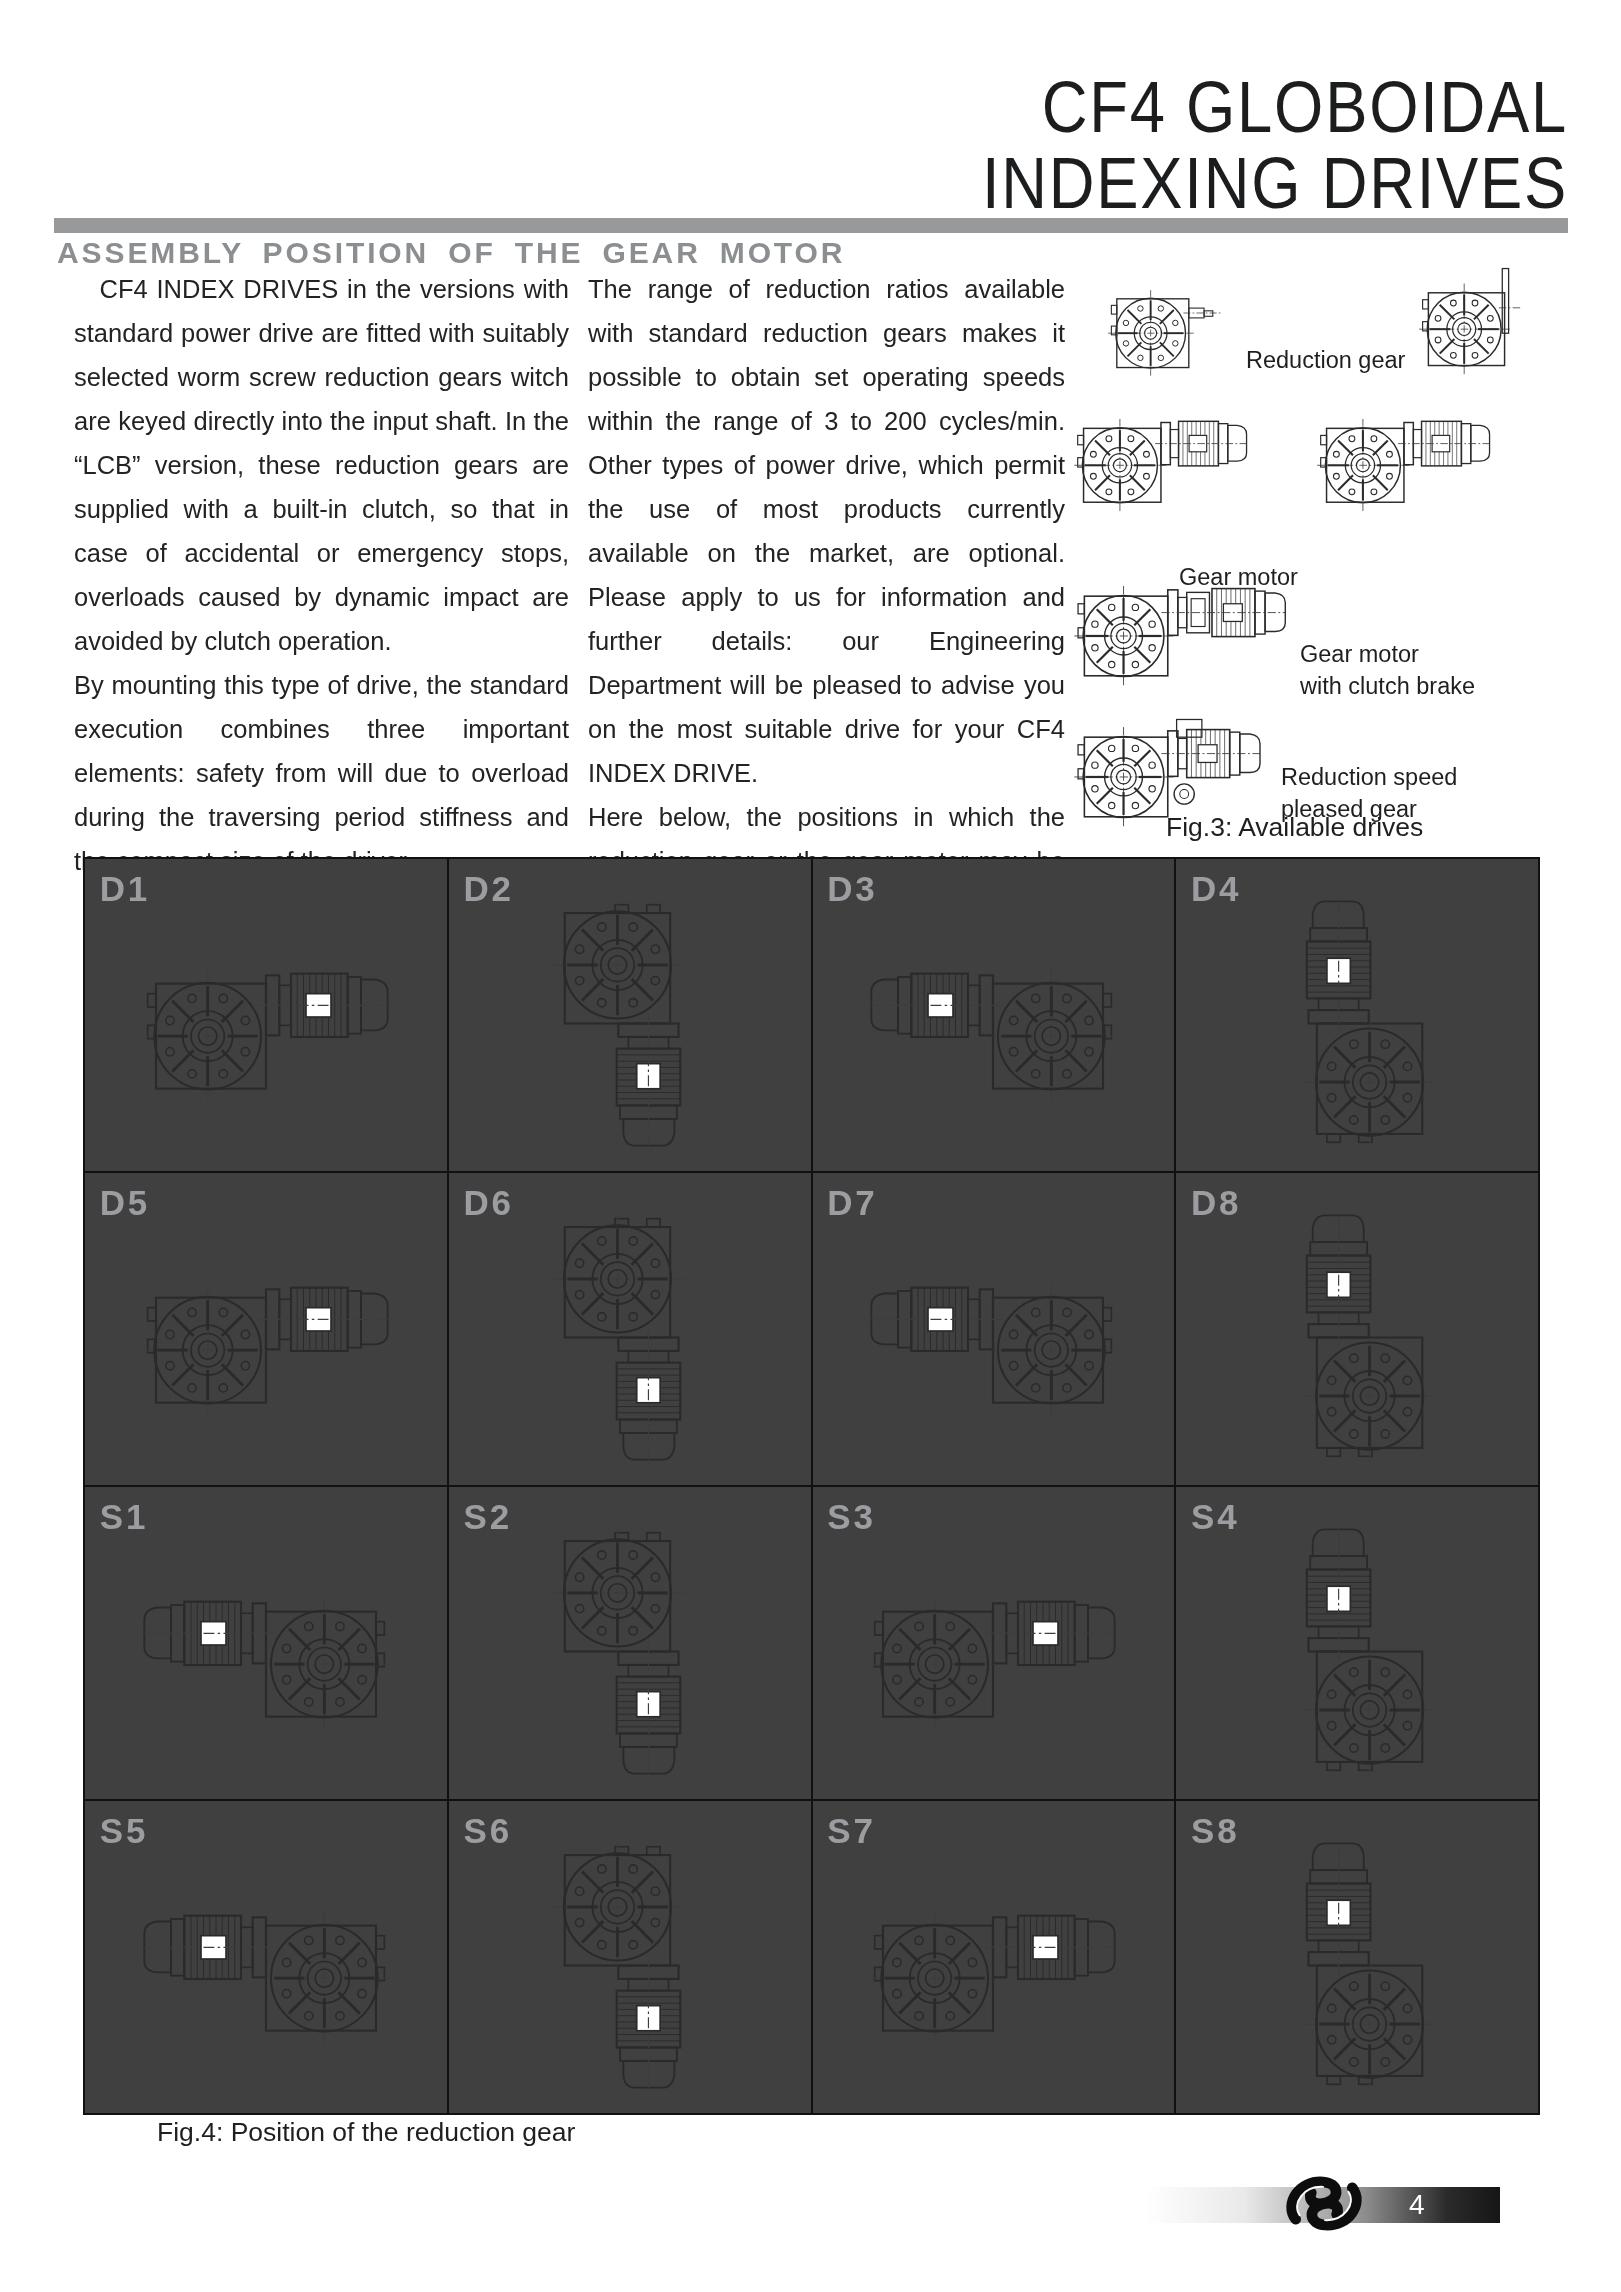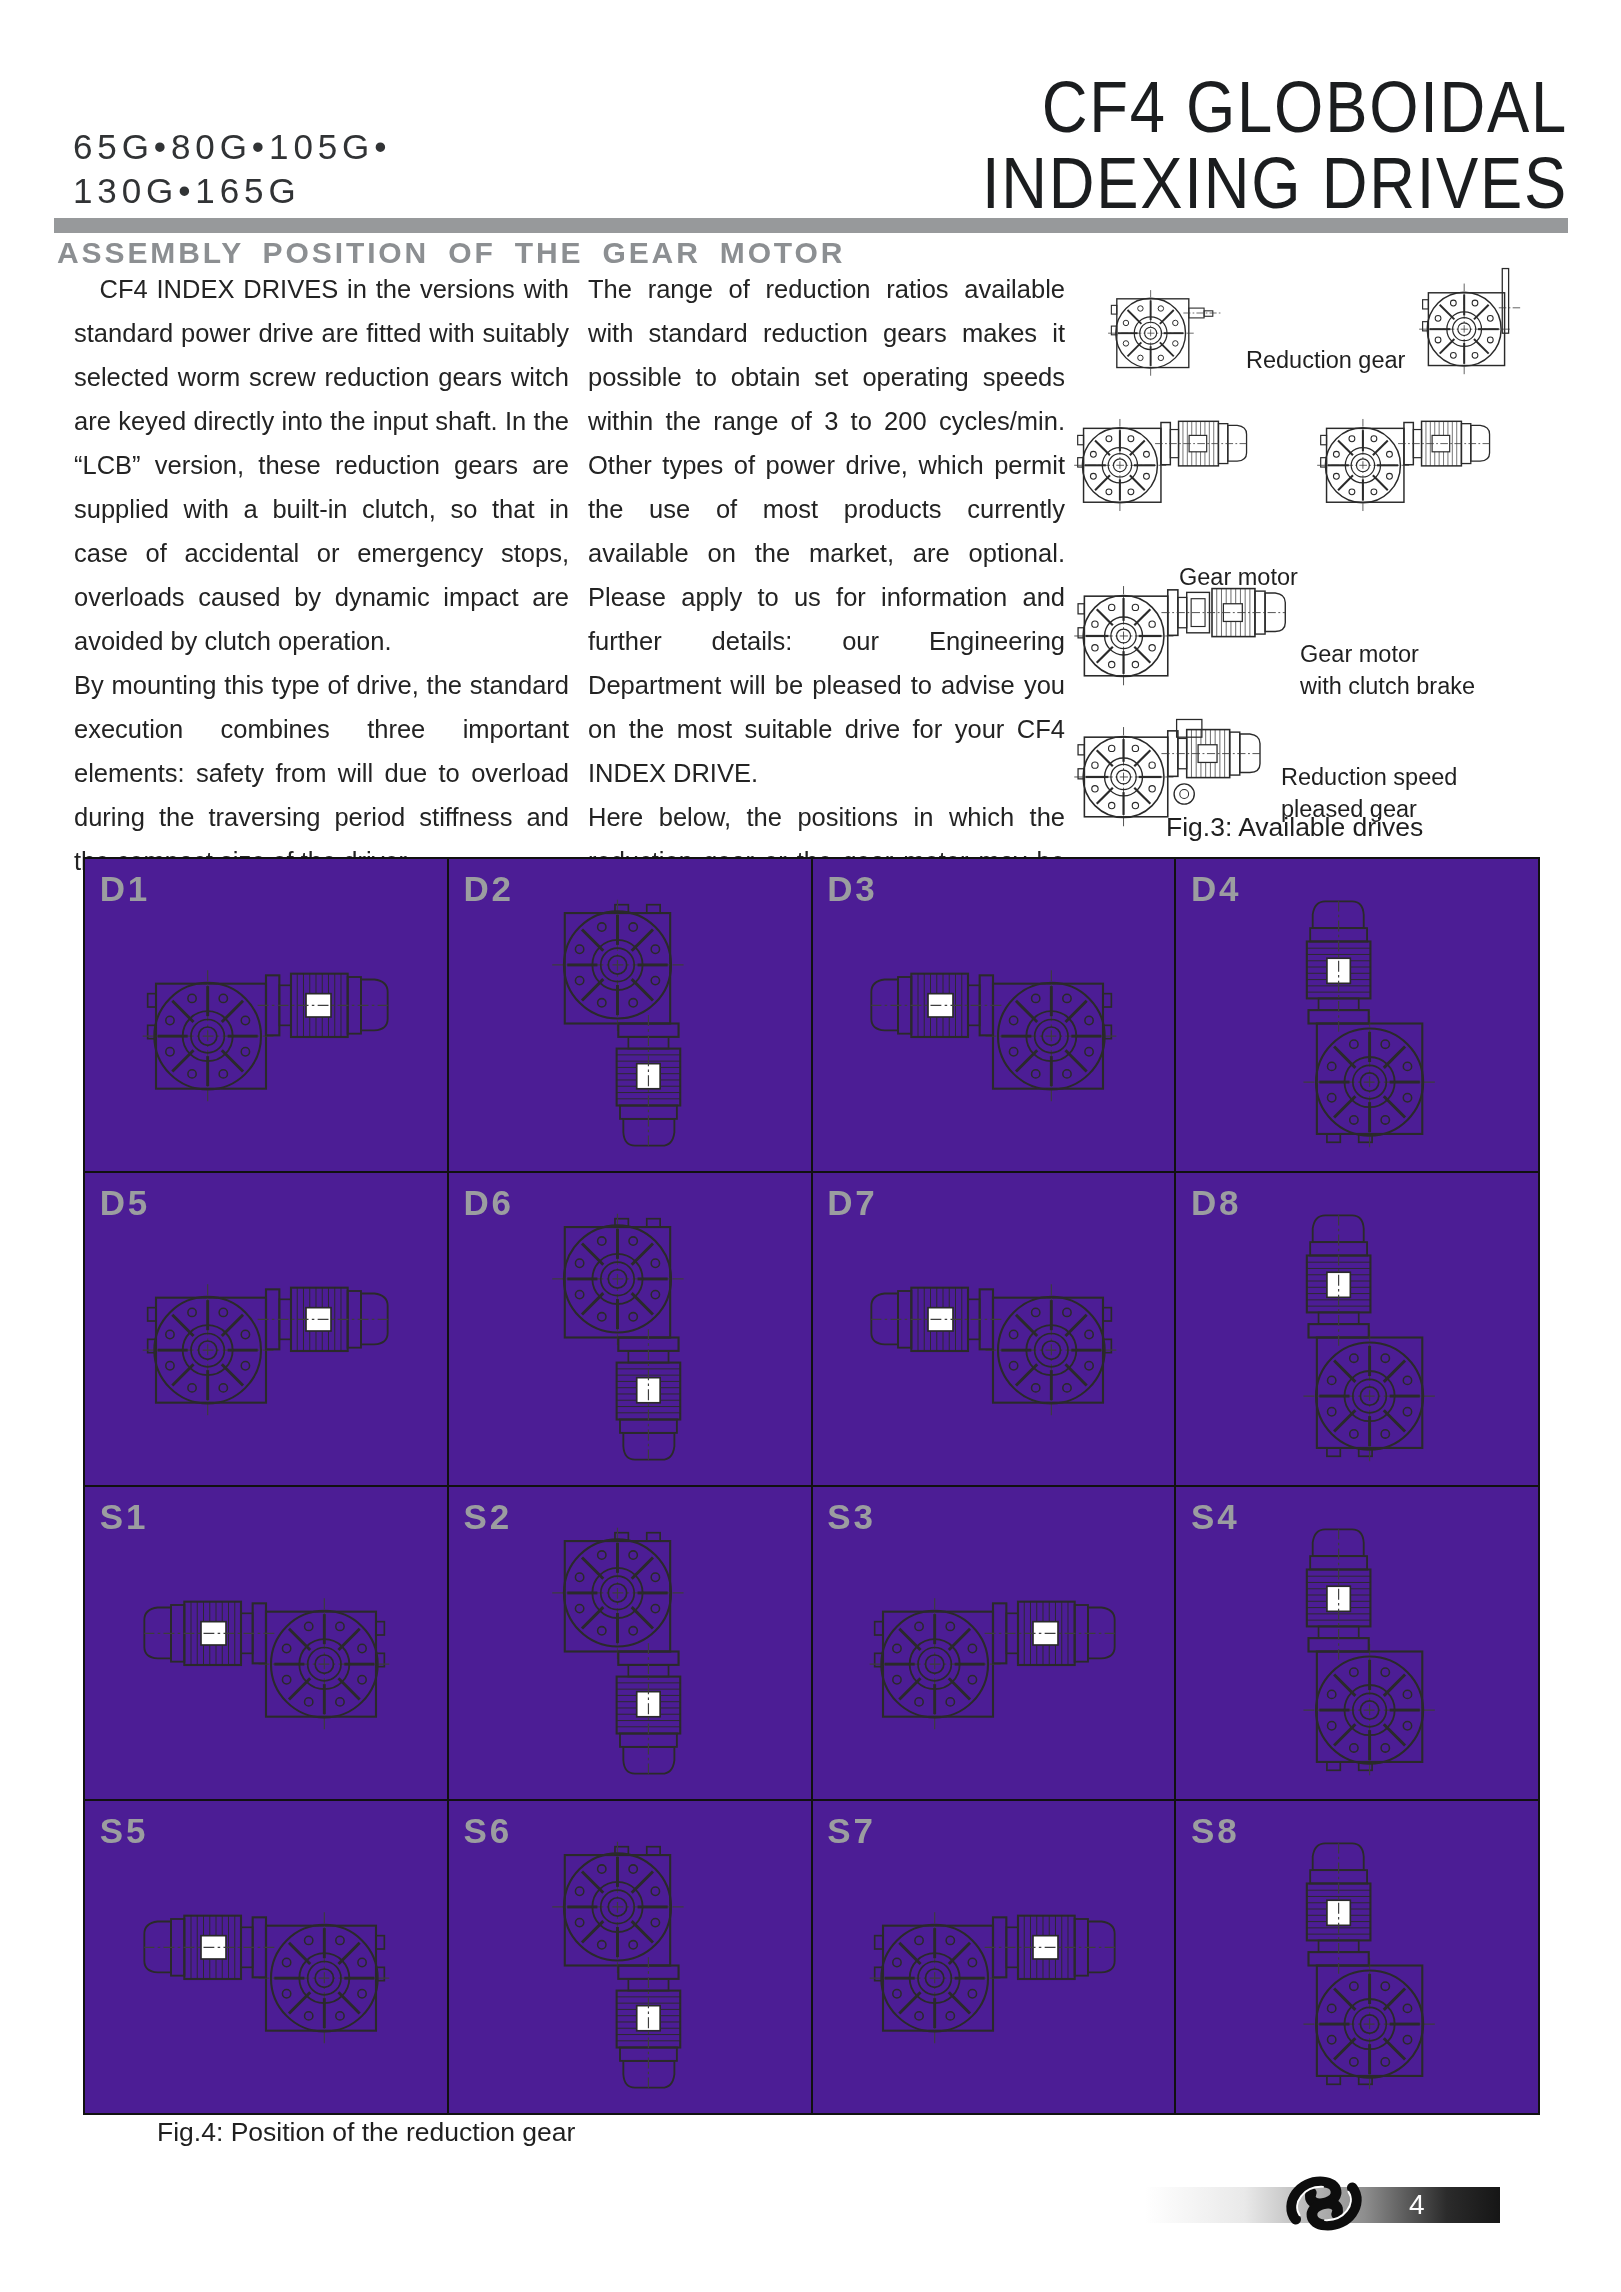--- a/index.html
+++ b/index.html
@@ -36,21 +36,21 @@
   .f3draw{position:absolute;}
   .f3draw svg{height:100%; display:block;}
   .f3label{position:absolute; font-size:23.5px; color:#1f1f1f; white-space:nowrap;margin-top:39px;}
   .fig3-caption{position:absolute; left:93px; top:567px; font-size:26.5px; color:#1f1f1f; white-space:nowrap;}
   
   .grid{
     position:absolute; left:83px; top:857px; width:1457px; height:1258px;
     display:grid; grid-template-columns:repeat(4,1fr); grid-template-rows:repeat(4,1fr);
     border:2.9px solid #111; box-sizing:border-box; background:#111; grid-gap:2px;
   }
-  .cell{position:relative; background:#4c1d95; overflow:hidden;
+  .cell{position:relative; background:#404040; overflow:hidden;
     display:flex; align-items:center; justify-content:center;}
   .cell-label{
     position:absolute; left:14.7px; top:9.8px;
     font-size:35px; font-weight:700; letter-spacing:2.9px; color:#9b9da0;
   }
   .cell-draw{display:flex; align-items:center; justify-content:center; margin-top:17.6px;}
   .cell-draw svg.h{width:250px;}
   .cell-draw svg.v{height:251px;}
   .fig4-caption{
     position:absolute; left:157px; top:2117px; font-size:26.5px; color:#1f1f1f;
@@ -63,24 +63,20 @@
   .footer-logo{position:absolute; left:1282px; top:2168px; width:84px; height:71px;}
   .footer-page{
     position:absolute; left:1409px; top:2189px; font-size:28px; color:#ffffff; font-weight:400;
   }
 </style>
 </head>
 <body>
 
 <div class="page">
 
-  <div class="models">
-    <div>65G•80G•105G•</div>
-    <div>130G•165G</div>
-  </div>
   <div class="title">
     <div>CF4 GLOBOIDAL</div>
     <div>INDEXING DRIVES</div>
   </div>
   <div class="rule"></div>
   <div class="section-heading">ASSEMBLY POSITION OF THE GEAR MOTOR</div>
 
   <div class="col col-left">
     <p class="p1">CF4 INDEX DRIVES in the versions with standard power drive are fitted with suitably selected worm screw reduction gears witch are keyed directly into the input shaft. In the “LCB” version, these reduction gears are supplied with a built-in clutch, so that in case of accidental or emergency stops, overloads caused by dynamic impact are avoided by clutch operation.</p>
     <p>By mounting this type of drive, the standard execution combines three important elements: safety from will due to overload during the traversing period stiffness and the compact size of the driver.</p>

